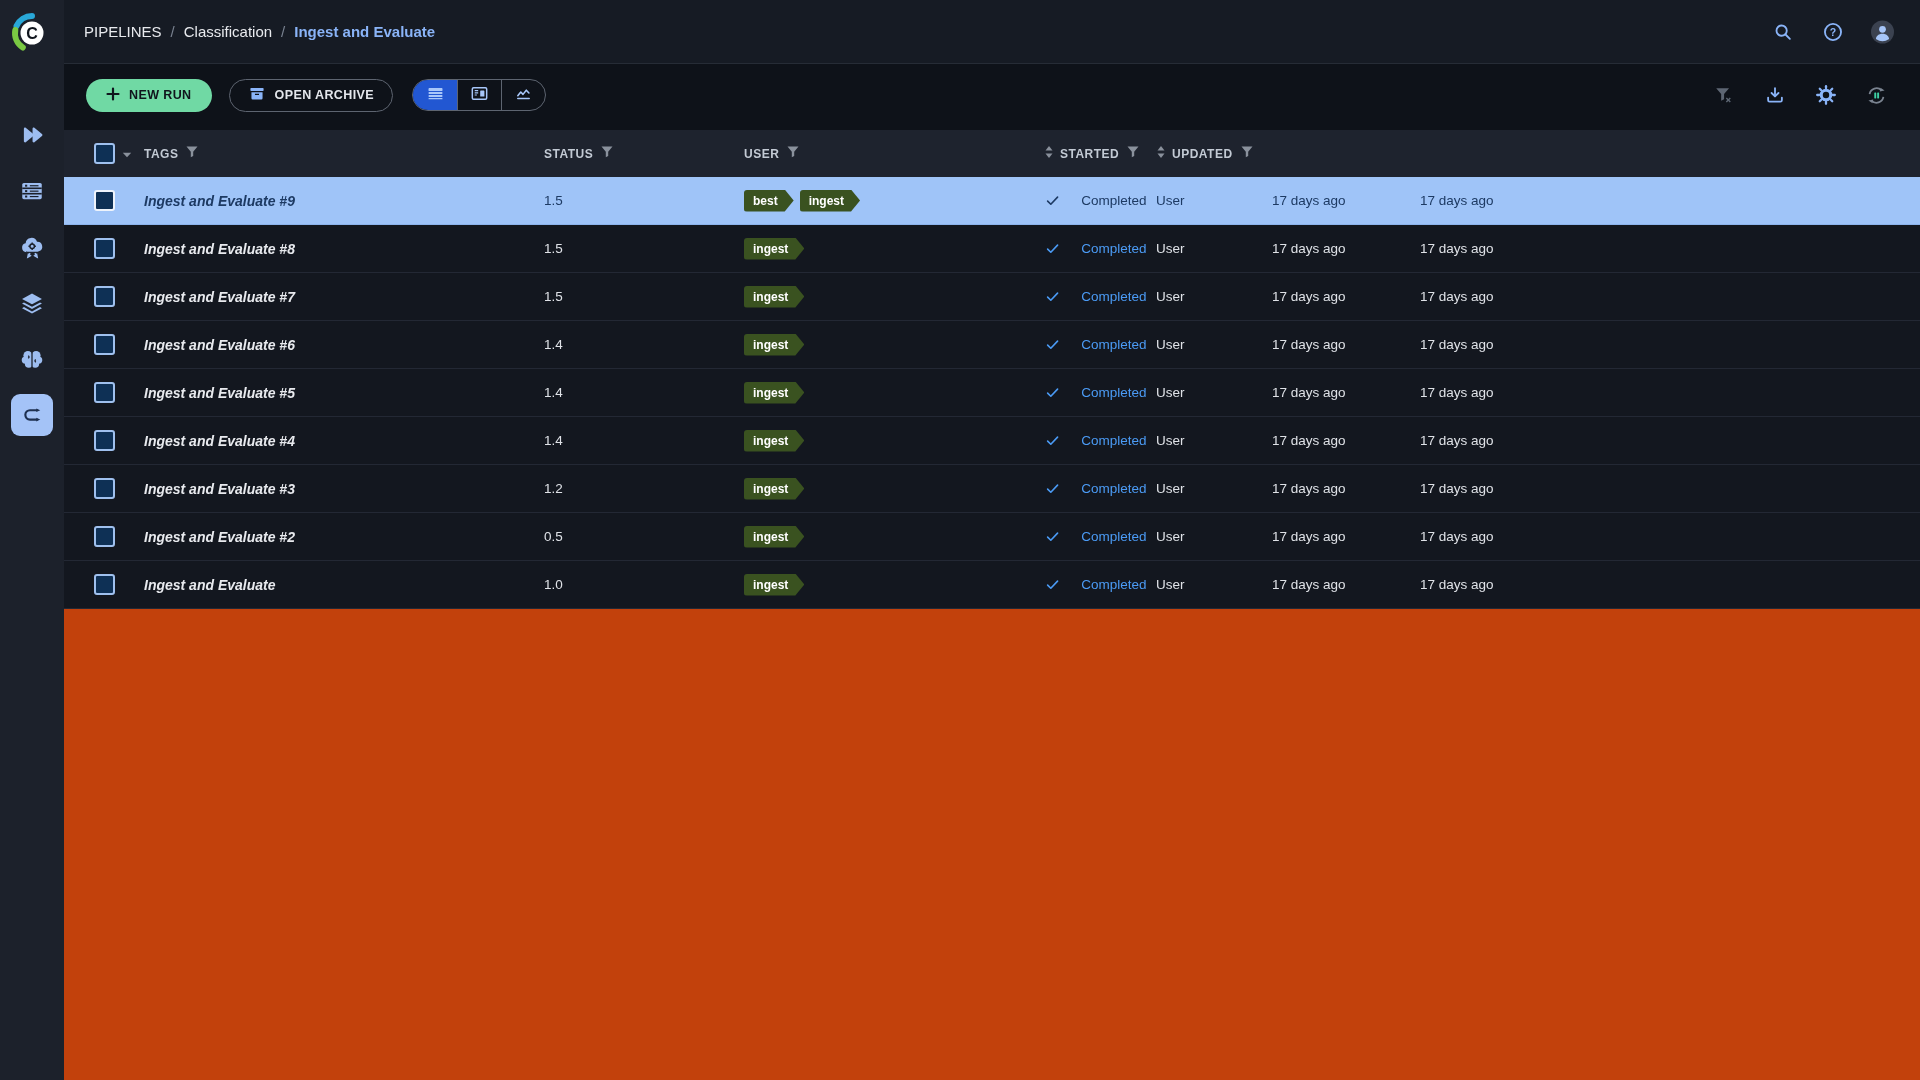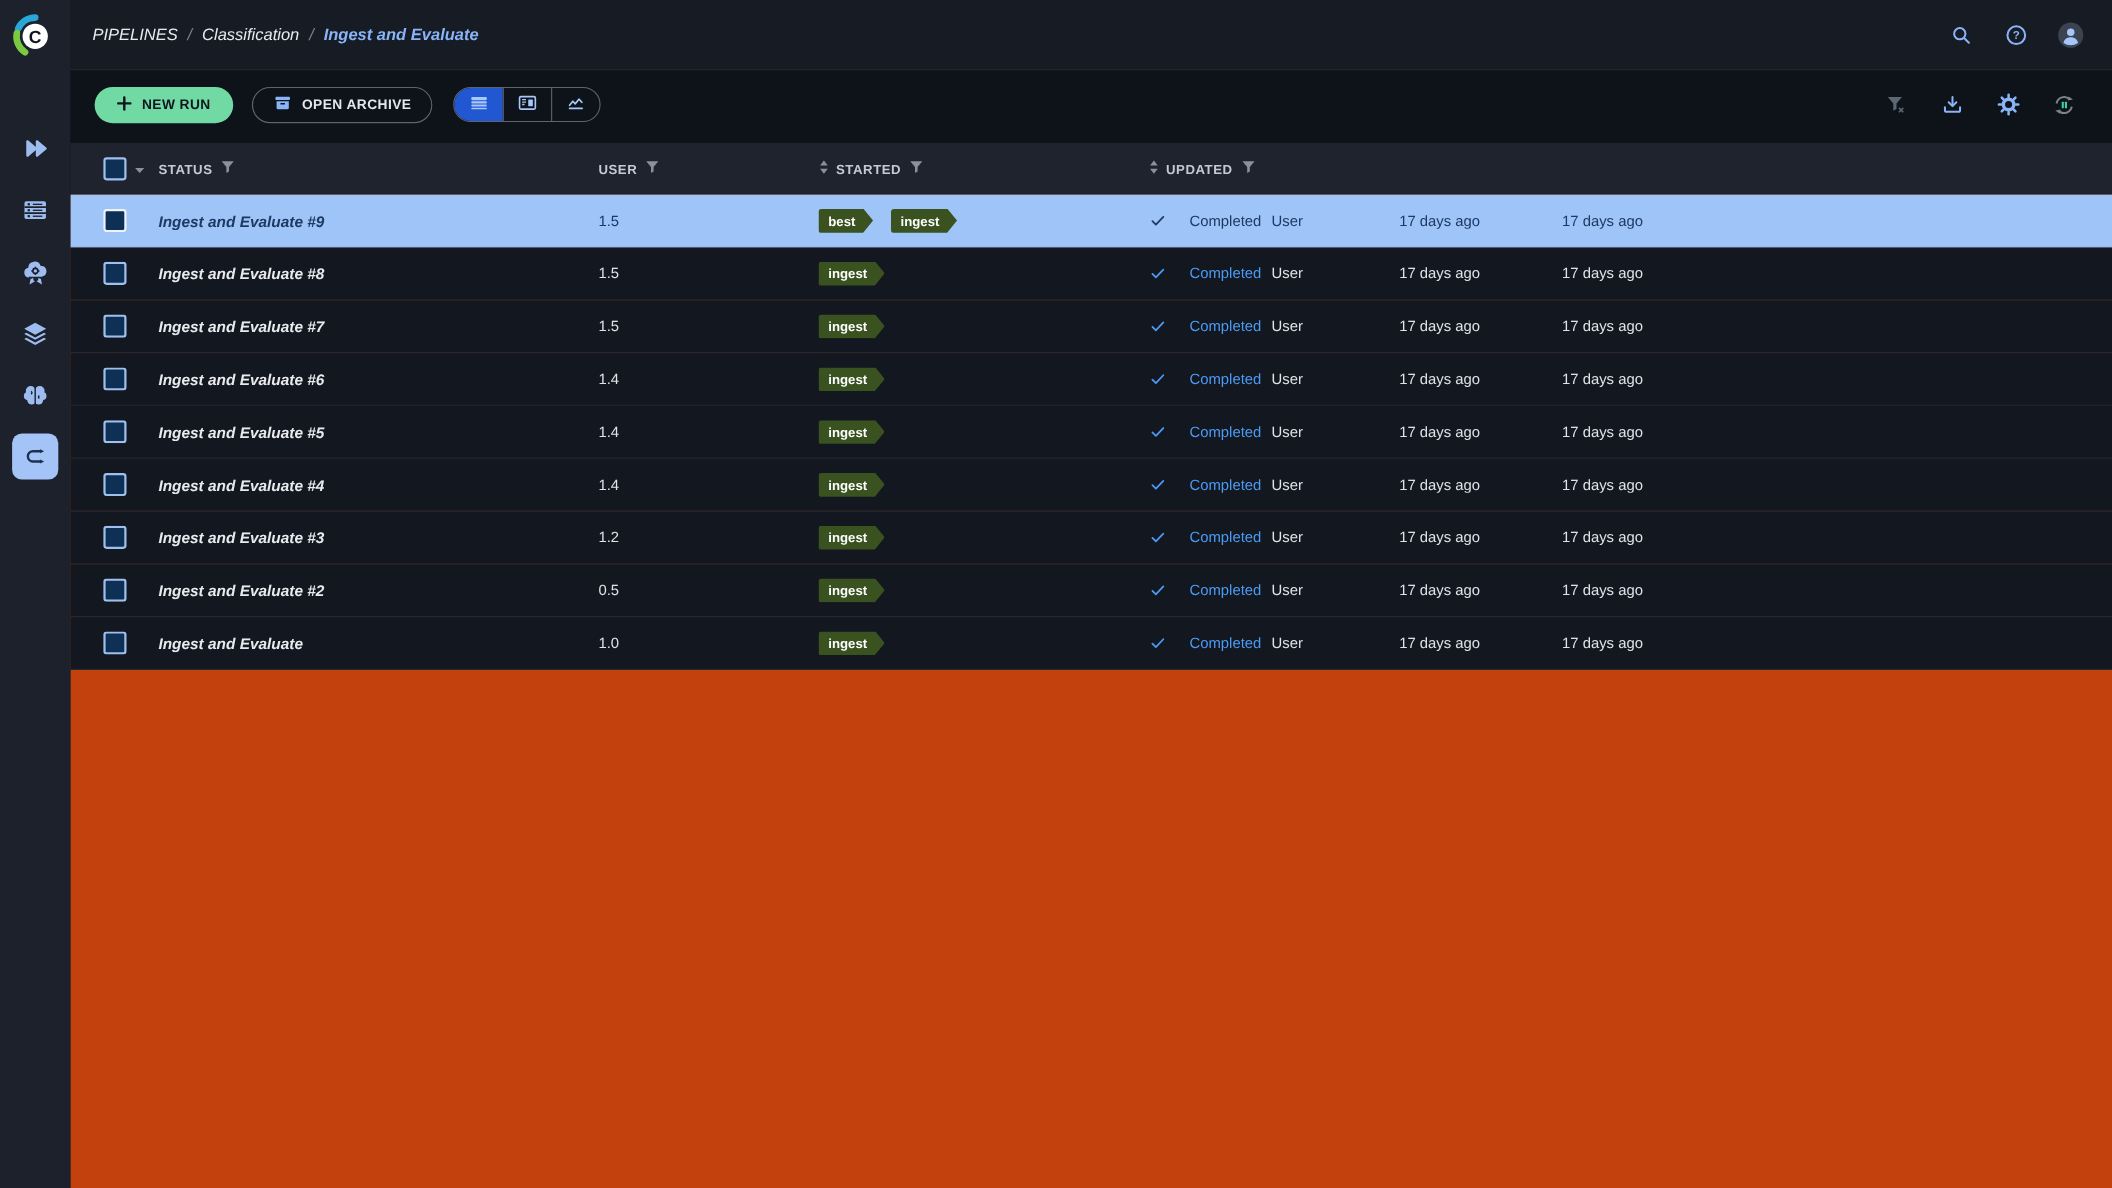--- a/index.html
+++ b/index.html
@@ -16,21 +16,21 @@
     align-items:center; justify-content:center; color:#9dbdf0; border-radius:9px; }
   .side-item svg { display:block; }
   .side-item.active { background:#a4c3f7; color:#1e3050; }
 
   
   .main-col { flex:1; display:flex; flex-direction:column; min-width:0; }
 
   
   .topbar { height:64px; background:#161b24; border-bottom:1px solid #262c36;
     display:flex; align-items:center; padding:0 26px 0 20px; }
-  .breadcrumb { font-size:15px; color:#e8eaee; display:flex; align-items:center; gap:9px;font-style:italic; }
+  .breadcrumb { font-size:15px; color:#e8eaee; display:flex; align-items:center; gap:9px; }
   .crumb-sep { color:#7a8391; font-weight:400; }
   .crumb-current { color:#8ab4f8; font-weight:700; }
   .topbar-right { margin-left:auto; display:flex; align-items:center; gap:27px; color:#8ab4f8; }
   .topbar-right .tb-icon { width:23px; height:23px; display:flex; align-items:center; justify-content:center; }
 
   
   .toolbar { height:66px; background:#0e1219; display:flex; align-items:center;
     padding:0 32px 4px 22px; }
   .btn-new-run { height:33px; padding:0 20px; border:none; border-radius:17px;
     background:var(--accent-green,#70d9a4); color:#10151d; font-weight:700;
@@ -64,21 +64,21 @@
   .caret-icon { color:#8a919c; }
 
   .checkbox { width:21px; height:21px; border:2px solid #9fc0ee; border-radius:3px;
     background:#0e3055; display:inline-block; flex:0 0 21px; }
 
   .rows-area { flex:1; background:#c2410c; }
   .row { height:48px; background:#13171f; border-bottom:1px solid #232834; }
   .cell { padding-left:8px; font-size:13.5px; color:#dfe2e7; white-space:nowrap;
     overflow:hidden; text-overflow:ellipsis; }
   .run-name { font-style:italic; font-weight:700; font-size:14px; color:#e8eaee; }
-  .c-tags { display:flex; gap:16px; padding-left:8px;align-items:flex-end; }
+  .c-tags { display:flex; gap:6px; padding-left:8px;align-items:flex-end; }
   .tag { height:22px; line-height:22px; padding:0 16px 0 9px; font-size:12px; font-weight:700;
     color:#fff; background:var(--tag-green,#3a5220); display:inline-block;
     clip-path:polygon(0 0,calc(100% - 9px) 0,100% 50%,calc(100% - 9px) 100%,0 100%);
     border-radius:3px 0 0 3px; }
   .status { display:flex; align-items:center; gap:21px; color:var(--status-blue,#4b9bf5);justify-content:center; }
   .status .check-icon { width:15px; height:15px; }
 
   .row.selected { background:var(--selected-row,#9fc4f8); border-bottom-color:#8db4ec; }
   .row.selected .cell, .row.selected .run-name, .row.selected .status { color:#1d3a63; }
   .row.selected .checkbox { border-color:#eef3fb; }
@@ -318,20 +318,28 @@
     <div class="grid thead" data-interactable="false">
       <div class="th c-select" data-interactable="false" style="padding-left:30px;">
         <span class="checkbox" data-interactable="true"></span>
         <span class="caret-icon" data-interactable="true">
           <svg width="10" height="6" viewBox="0 0 10 6" fill="currentColor">
               <path d="M.8.8 5 5.2 9.2.8Z"></path>
             </svg>
         </span>
       </div>
       <div class="th" data-interactable="true">
+        <span data-interactable="false">TAGS</span>
+        <span class="funnel-icon" data-interactable="true">
+          <svg width="12" height="12" viewBox="0 0 12 12" fill="currentColor">
+              <path d="M.5.5h11L7.2 5.8V10L4.8 11.3V5.8Z"></path>
+            </svg>
+        </span>
+      </div>
+      <div class="th" data-interactable="true">
         <span data-interactable="false">STATUS</span>
         <span class="funnel-icon" data-interactable="true">
           <svg width="12" height="12" viewBox="0 0 12 12" fill="currentColor">
               <path d="M.5.5h11L7.2 5.8V10L4.8 11.3V5.8Z"></path>
             </svg>
         </span>
       </div>
       <div class="th" data-interactable="true">
         <span data-interactable="false">USER</span>
         <span class="funnel-icon" data-interactable="true">

